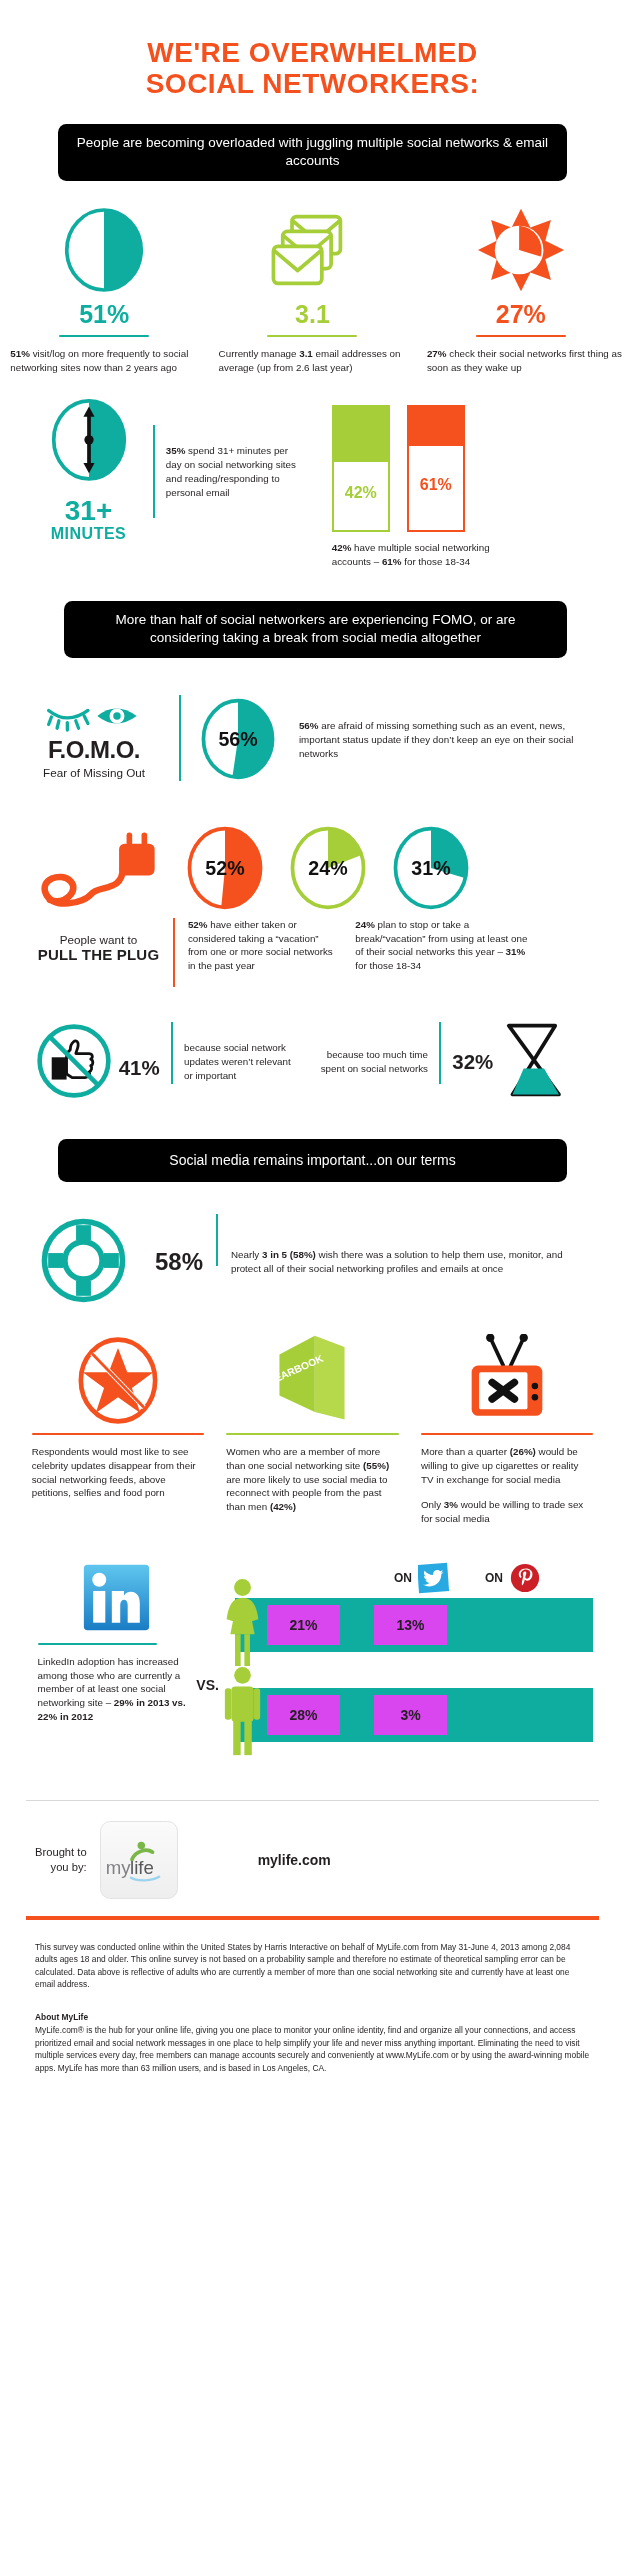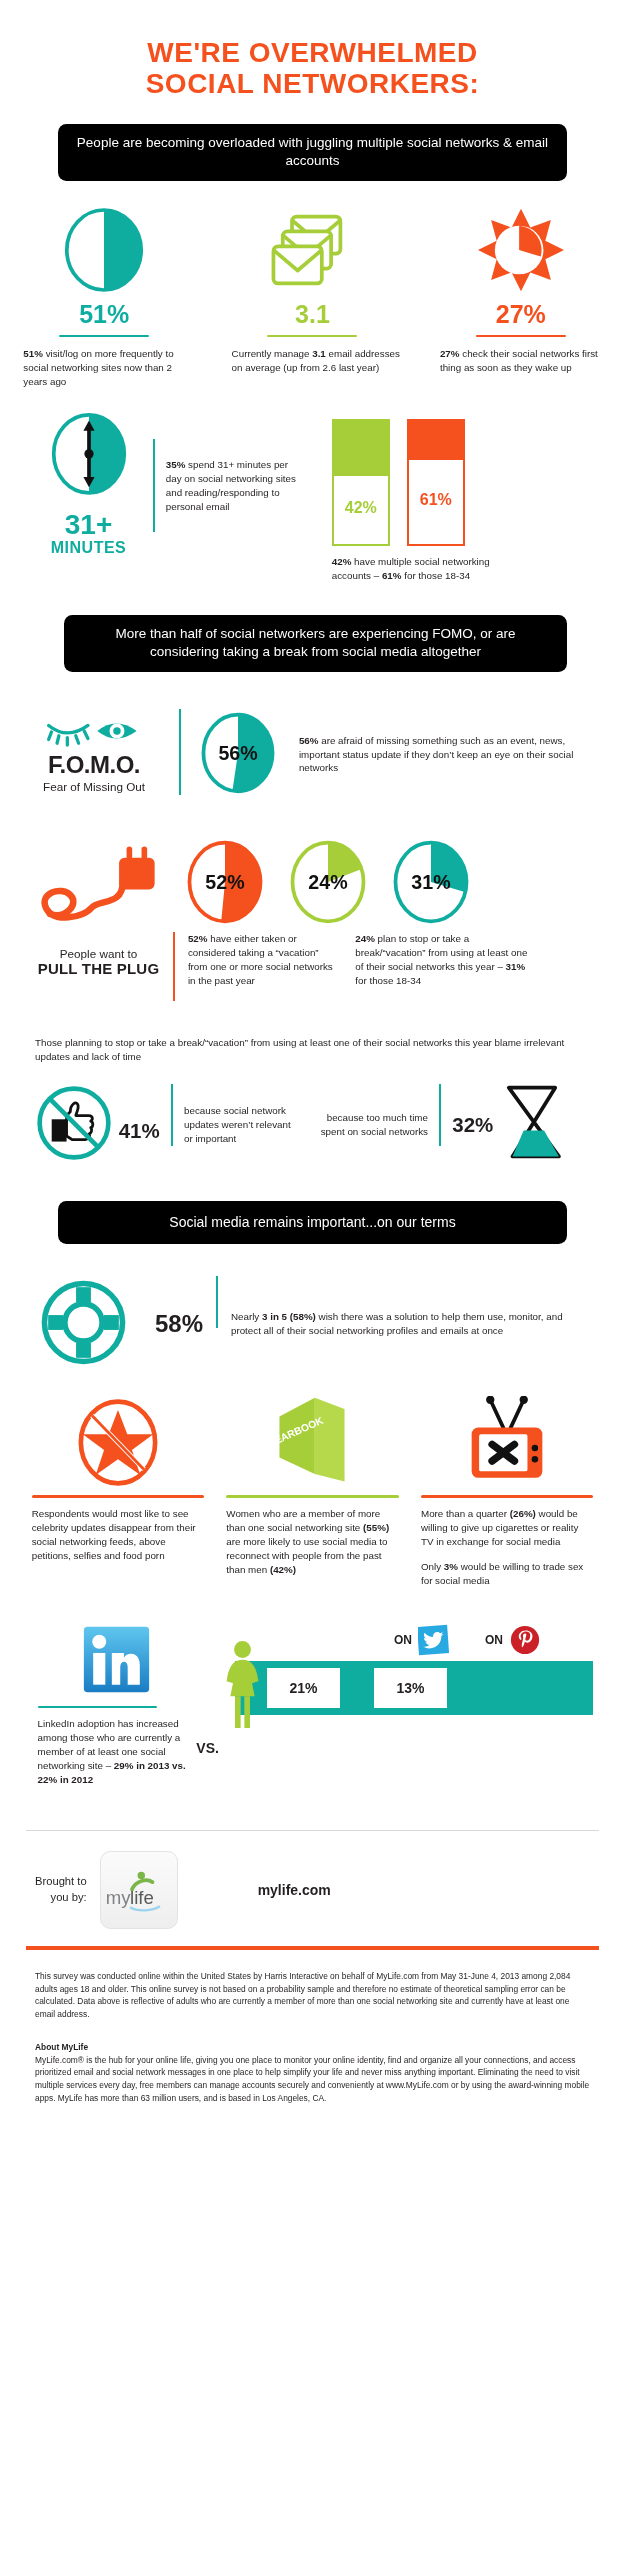--- a/index.html
+++ b/index.html
@@ -37,21 +37,21 @@
     margin: 0 58px;
   }
 
   
   .row { display: flex; }
   .center { align-items: center; }
   .bold { font-weight: bold; }
   .small { font-size: 9.8px; line-height: 1.42; }
   .tiny { font-size: 8.4px; line-height: 1.5; }
 
-  .stat-col { width: 33.33%; text-align: center; padding: 0 14px; }
+  .stat-col { width: 33.33%; text-align: center; padding: 0 1px; }
   .big-num { font-size: 25px; font-weight: bold; line-height: 1; margin-top: 9.3px; }
   .teal  { color: #0fada0; }
   .green { color: #a6ce39; }
   .orange{ color: #f4511e; }
   .rule { height: 2.8px; width: 90px; margin: 7.5px auto 9.3px; border-radius: 1.9px; }
   .rule.teal-bg  { background: #0fada0; }
   .rule.green-bg { background: #a6ce39; }
   .rule.orange-bg{ background: #f4511e; }
   .stat-desc { font-size: 9.8px; line-height: 1.45; text-align: left; padding-left: 9.3px; }
 
@@ -72,21 +72,21 @@
   .footer-rule { height: 3.7px; background: #f4511e; margin: 0 26px; }
   .hairline { height: 0.9px; background: #d8d8d8; margin: 0 26px; }
 
   .pulltheplug-l1 { font-size: 11.7px; }
   .pulltheplug-l2 { font-size: 15px; font-weight: bold; letter-spacing: 0.2px; }
 
   .onbox { display: flex; align-items: center; gap: 6px; }
   .on-label { font-size: 12px; font-weight: bold; }
 
   .cmp-bar { background: #0fada0; height: 54px; display: flex; align-items: center; }
-  .cmp-cell { background: #ffffff; width: 73px; height: 40px; display: flex; align-items: center;
+  .cmp-cell { background: #d946ef; width: 73px; height: 40px; display: flex; align-items: center;
               justify-content: center; font-size: 14px; font-weight: bold; }
 </style>
 </head>
 <body>
 
 <div class="page">
 
   <div class="title">
     <div>WE'RE OVERWHELMED</div>
     <div>SOCIAL NETWORKERS:</div>
@@ -271,21 +271,20 @@
       <div class="small" style="width:145px;">
         <span class="bold">52%</span><span> have either taken or considered taking a “vacation” from one or more social networks in the past year</span>
       </div>
       <div class="small" style="width:201px;padding-left:22.4px;">
         <span class="bold">24%</span><span> plan to stop or take a break/“vacation” from using at least one of their social networks this year – </span><span class="bold">31%</span><span> for those 18-34</span>
       </div>
     </div>
   </div>
 
   <div style="margin-top:35px;padding:0 35px;">
-    <div class="small">Those planning to stop or take a break/“vacation” from using at least one of their social networks this year blame irrelevant updates and lack of time</div>
 
     <div class="row center" style="margin-top:20.5px;">
 
       <div style="width:80px;">
         <svg width="78" height="78" viewBox="0 0 84 84">
           <circle cx="42" cy="42" r="37" fill="none" stroke="#0fada0" stroke-width="5"></circle>
           <g fill="#fff" stroke="#111" stroke-width="3" stroke-linejoin="round">
             <path d="M38 30 C38 22 44 18 46 22 C48 26 44 32 44 34 L58 34 C62 34 63 38 60 40 C63 41 63 46 60 47 C62 49 61 53 58 54 C60 56 58 60 54 60 L40 60 L34 56 L34 34 Z"></path>
           </g>
           <rect x="18" y="38" width="16" height="24" fill="#111"></rect>
@@ -443,20 +442,37 @@
         </svg>
         <div class="cmp-bar" style="margin-left:35px;">
           <div style="width:32px;"></div>
           <div class="cmp-cell">21%</div>
           <div style="width:34px;"></div>
           <div class="cmp-cell">13%</div>
           <div style="width:34px;"></div>
         </div>
       </div>
 
+      <div style="position:relative;height:69px;margin-top:20.5px;">
+        <svg width="43" height="91" viewBox="0 0 46 98" style="position:absolute;left:20.5px;top:-22.4px;z-index:2;">
+          <circle cx="23" cy="10" r="9" fill="#a6ce39"></circle>
+          <rect x="11" y="22" width="24" height="38" rx="4" fill="#a6ce39"></rect>
+          <rect x="4" y="24" width="7" height="34" rx="3" fill="#a6ce39"></rect>
+          <rect x="35" y="24" width="7" height="34" rx="3" fill="#a6ce39"></rect>
+          <rect x="13" y="58" width="8" height="38" fill="#a6ce39"></rect>
+          <rect x="25" y="58" width="8" height="38" fill="#a6ce39"></rect>
+        </svg>
+        <div class="cmp-bar" style="margin-left:35px;">
+          <div style="width:32px;"></div>
+          <div class="cmp-cell">28%</div>
+          <div style="width:34px;"></div>
+          <div class="cmp-cell">3%</div>
+          <div style="width:34px;"></div>
+        </div>
+      </div>
     </div>
   </div>
 
   <div class="hairline" style="margin-top:43px;"></div>
 
   <div class="row center" style="padding:20.5px 35px 17px;">
     <div style="text-align:right;font-size:11.2px;line-height:1.4;">
       <div>Brought to</div>
       <div>you by:</div>
     </div>

